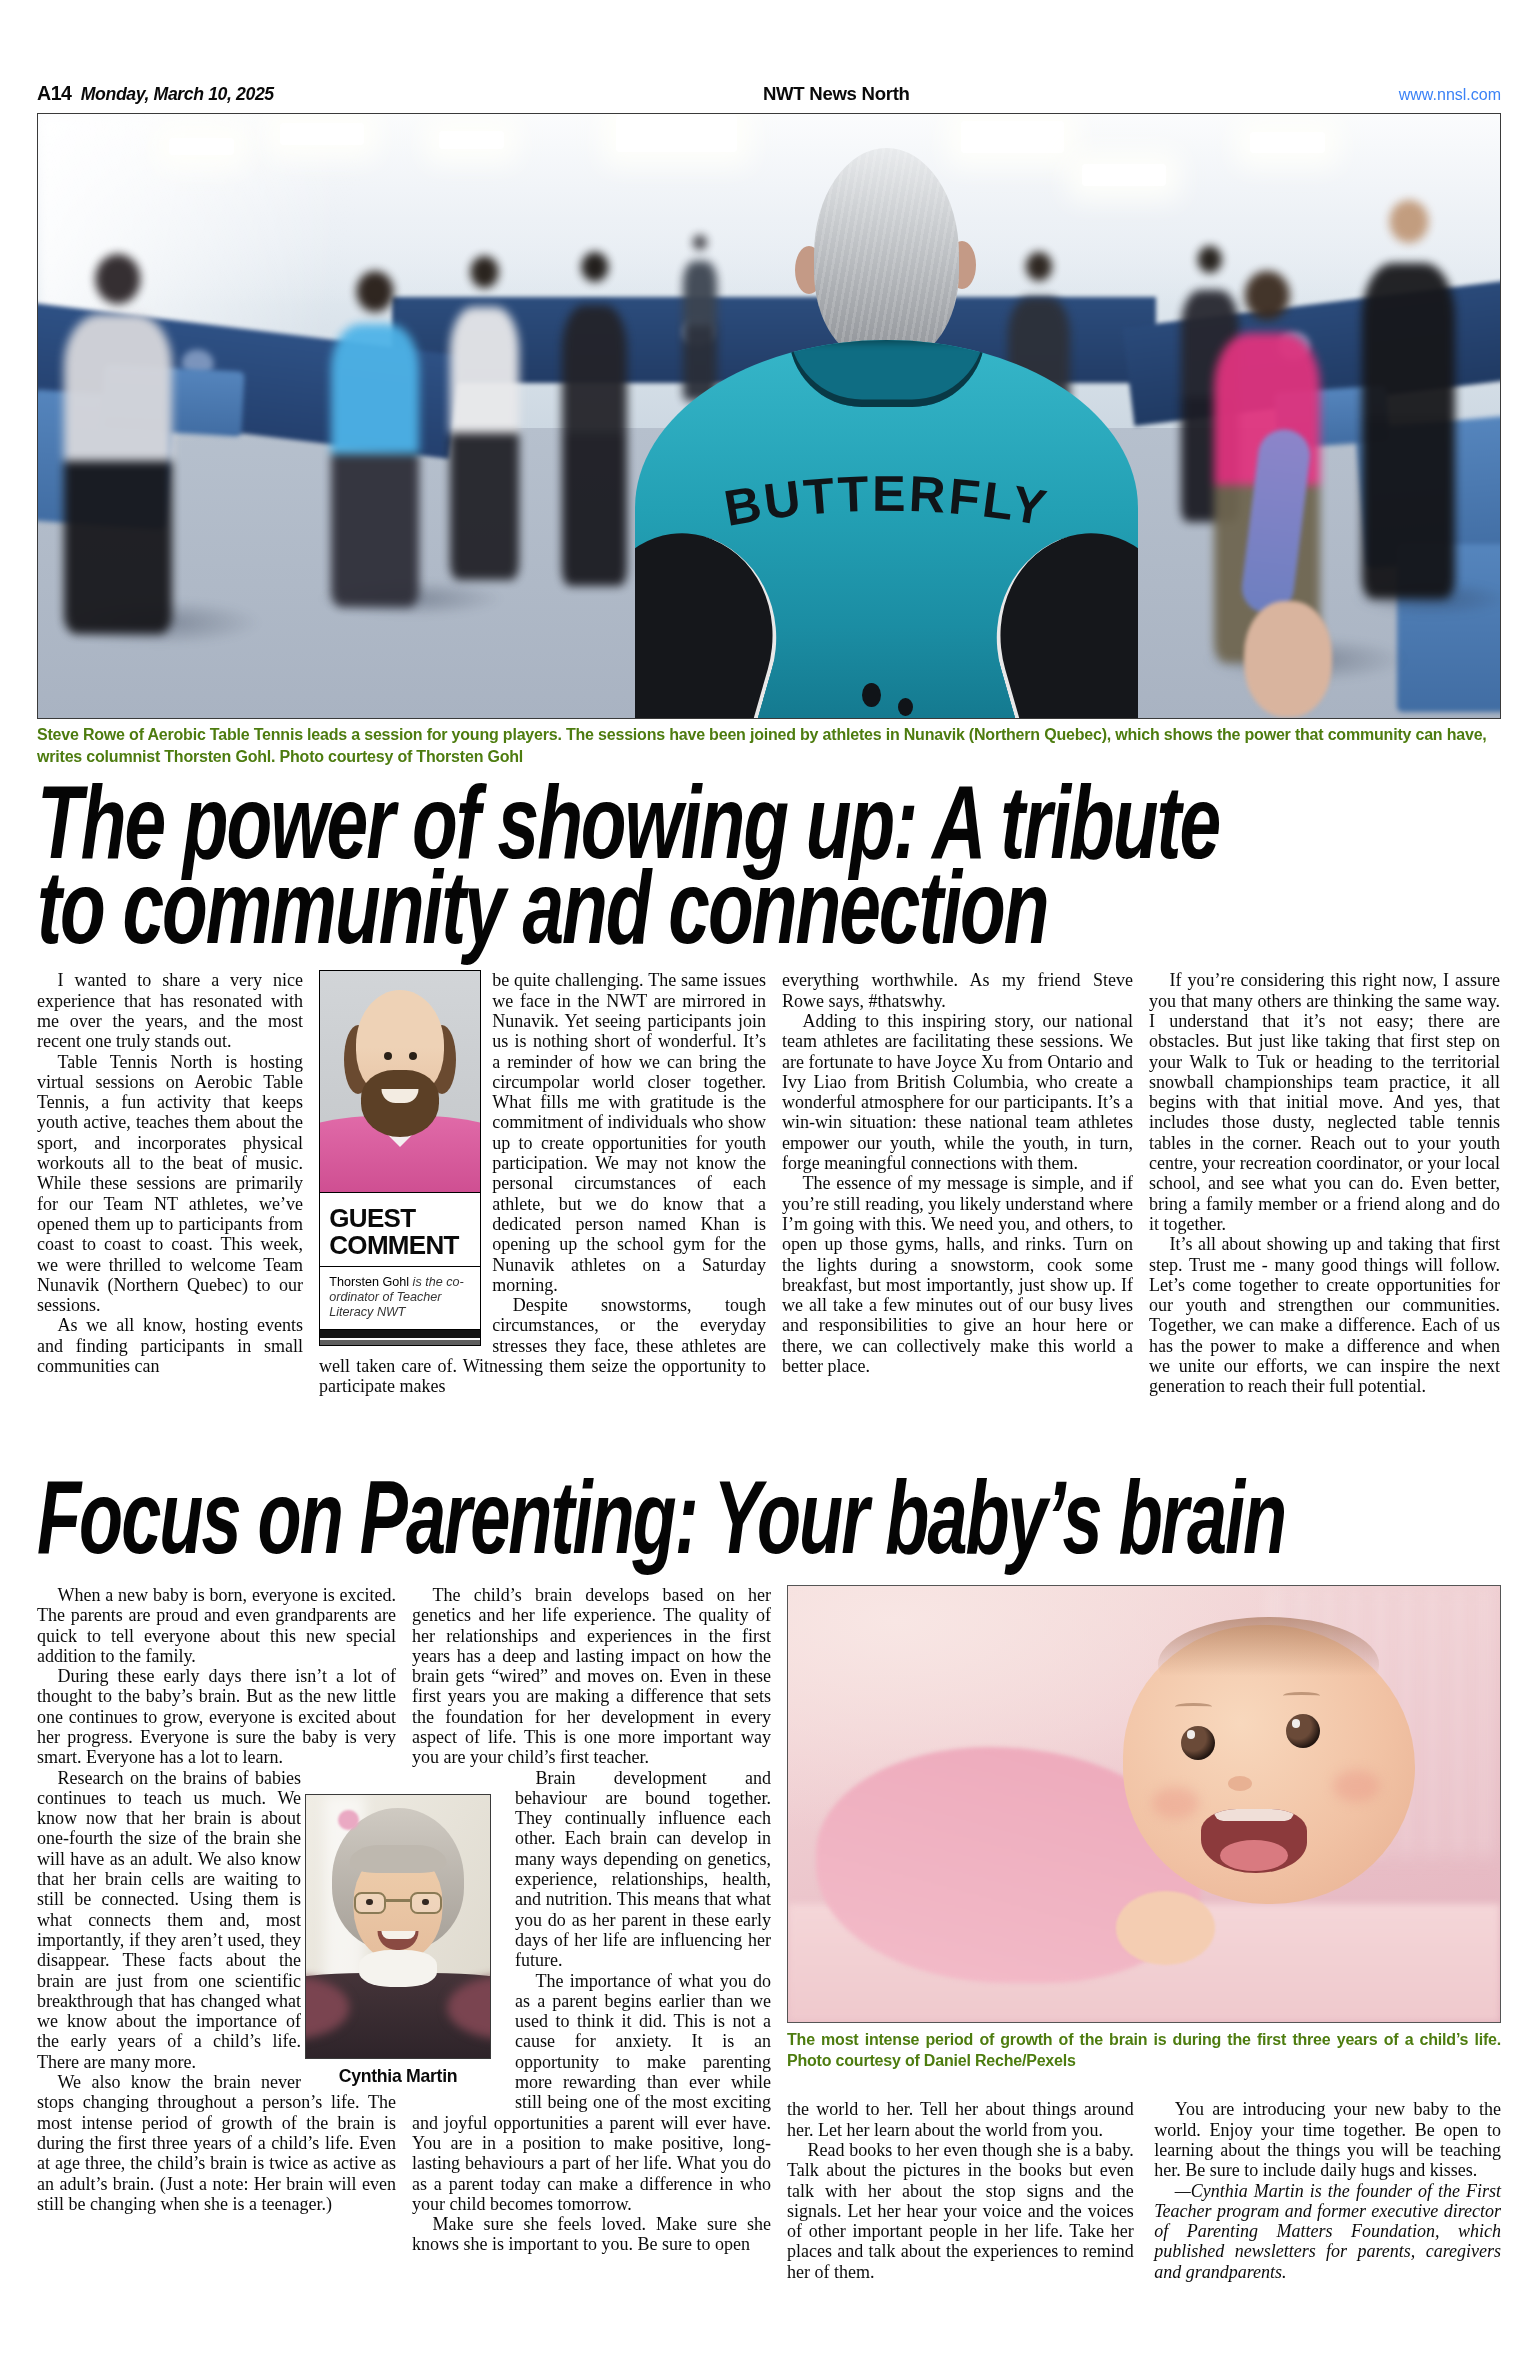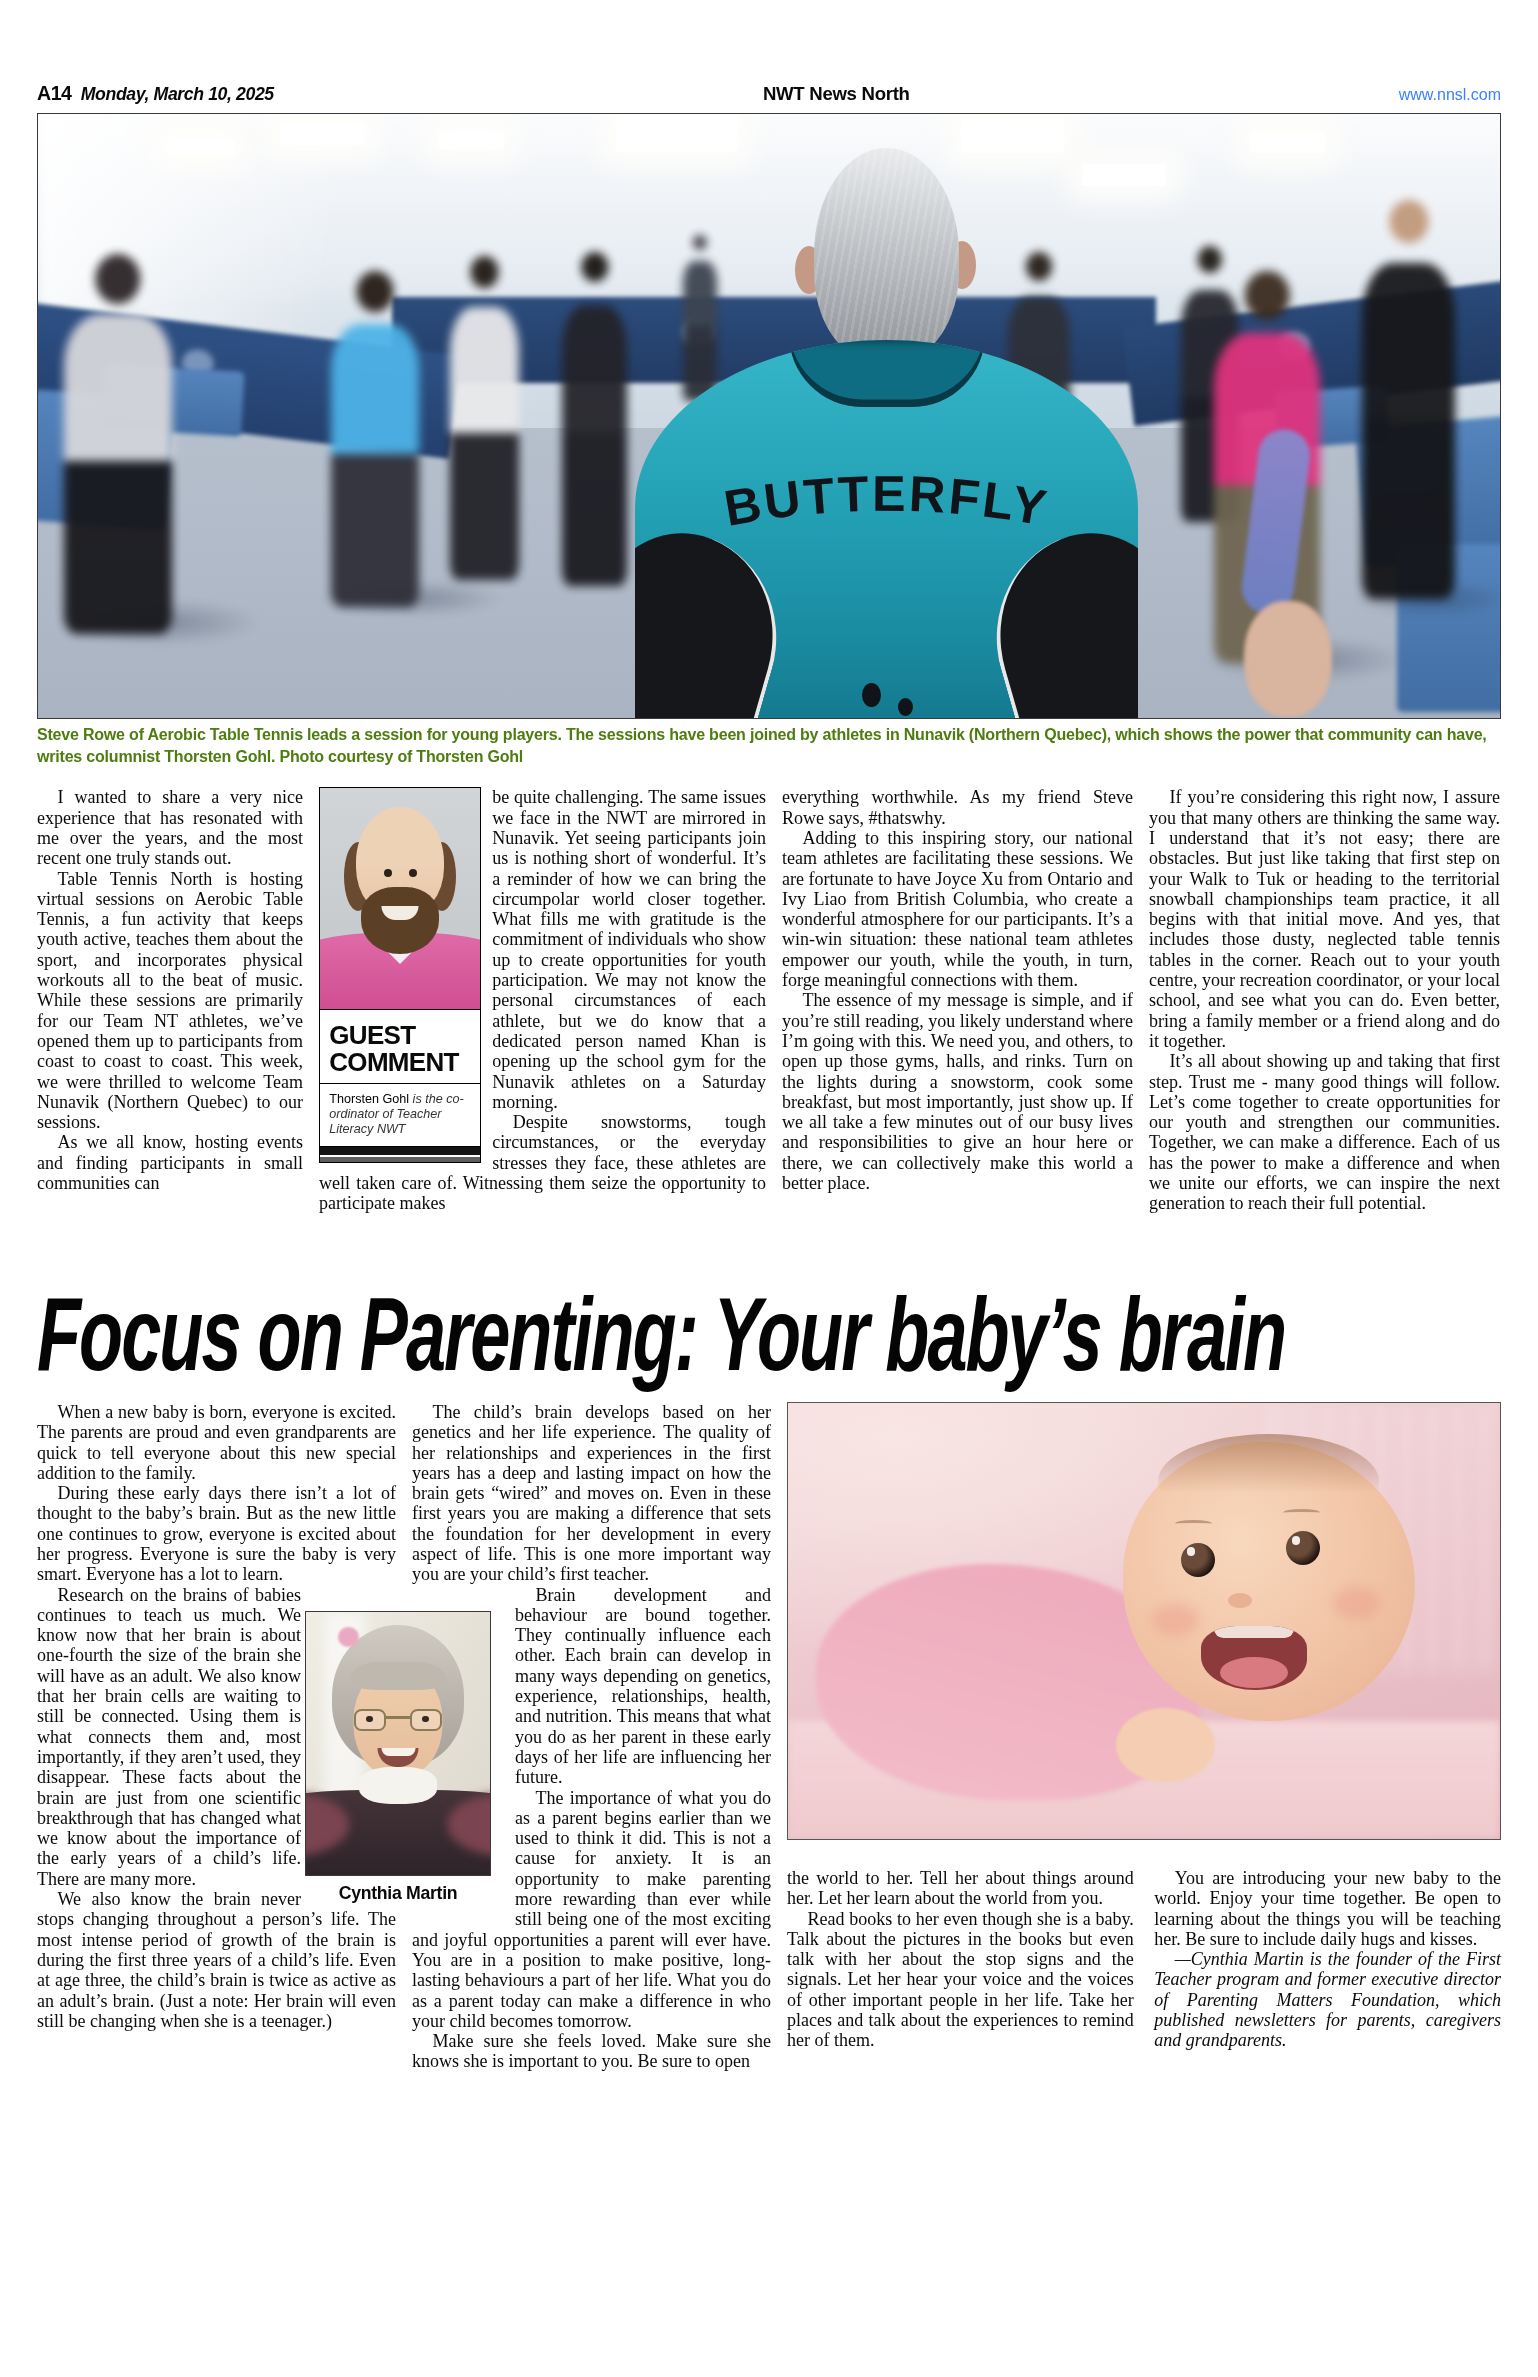--- a/index.html
+++ b/index.html
@@ -240,20 +240,24 @@
         <div class="bfly-dot" style="left:263px;top:358px;width:15px;height:18.6px"></div>
         <div style="position:absolute;left:168px;top:360px;width:140px;height:56px;border-bottom:8.4px solid #101418;border-radius:50%;transform:rotate(-6deg)"></div>
         <div class="sleeve l"></div>
         <div class="sleeve r"></div>
       </div>
     </div>
   </div>
 
   <div class="photocap">Steve Rowe of Aerobic Table Tennis leads a session for young players. The sessions have been joined by athletes in Nunavik (Northern Quebec), which shows the power that community can have, writes columnist Thorsten Gohl. Photo courtesy of Thorsten Gohl</div>
 
+  <div class="headline hl1">
+    <div class="hl-line">The power of showing up: A tribute</div>
+    <div class="hl-line">to community and connection</div>
+  </div>
 
   <div class="a-cols a1-cols">
     <div>
       <p>I wanted to share a very nice experience that has resonated with me over the years, and the most recent one truly stands out.</p>
       <p>Table Tennis North is hosting virtual sessions on Aerobic Table Tennis, a fun activity that keeps youth active, teaches them about the sport, and incorporates physical workouts all to the beat of music. While these sessions are primarily for our Team NT athletes, we’ve opened them up to participants from coast to coast to coast. This week, we were thrilled to welcome Team Nunavik (Northern Quebec) to our sessions.</p>
       <p>As we all know, hosting events and finding participants in small communities can</p>
     </div>
     <div>
       <div class="guest-box">
         <div class="gb-photo">
@@ -337,20 +341,21 @@
             <div class="b-brow l"></div>
             <div class="b-brow r"></div>
             <div class="b-eye l"></div>
             <div class="b-eye r"></div>
             <div class="b-cheek l"></div>
             <div class="b-cheek r"></div>
             <div class="b-nose"></div>
             <div class="b-mouth"></div>
           </div>
         </div>
+        <div class="photocap">The most intense period of growth of the brain is during the first three years of a child’s life. Photo courtesy of Daniel Reche/Pexels</div>
         <div class="a2-sub">
           <div>
             <p class="cont">the world to her. Tell her about things around her. Let her learn about the world from you.</p>
             <p>Read books to her even though she is a baby. Talk about the pictures in the books but even talk with her about the stop signs and the signals. Let her hear your voice and the voices of other important people in her life. Take her places and talk about the experiences to remind her of them.</p>
           </div>
           <div>
             <p>You are introducing your new baby to the world. Enjoy your time together. Be open to learning about the things you will be teaching her. Be sure to include daily hugs and kisses.</p>
             <p class="bio-italic">—Cynthia Martin is the founder of the First Teacher program and former executive director of Parenting Matters Foundation, which published newsletters for parents, caregivers and grandparents.</p>
           </div>
         </div>

